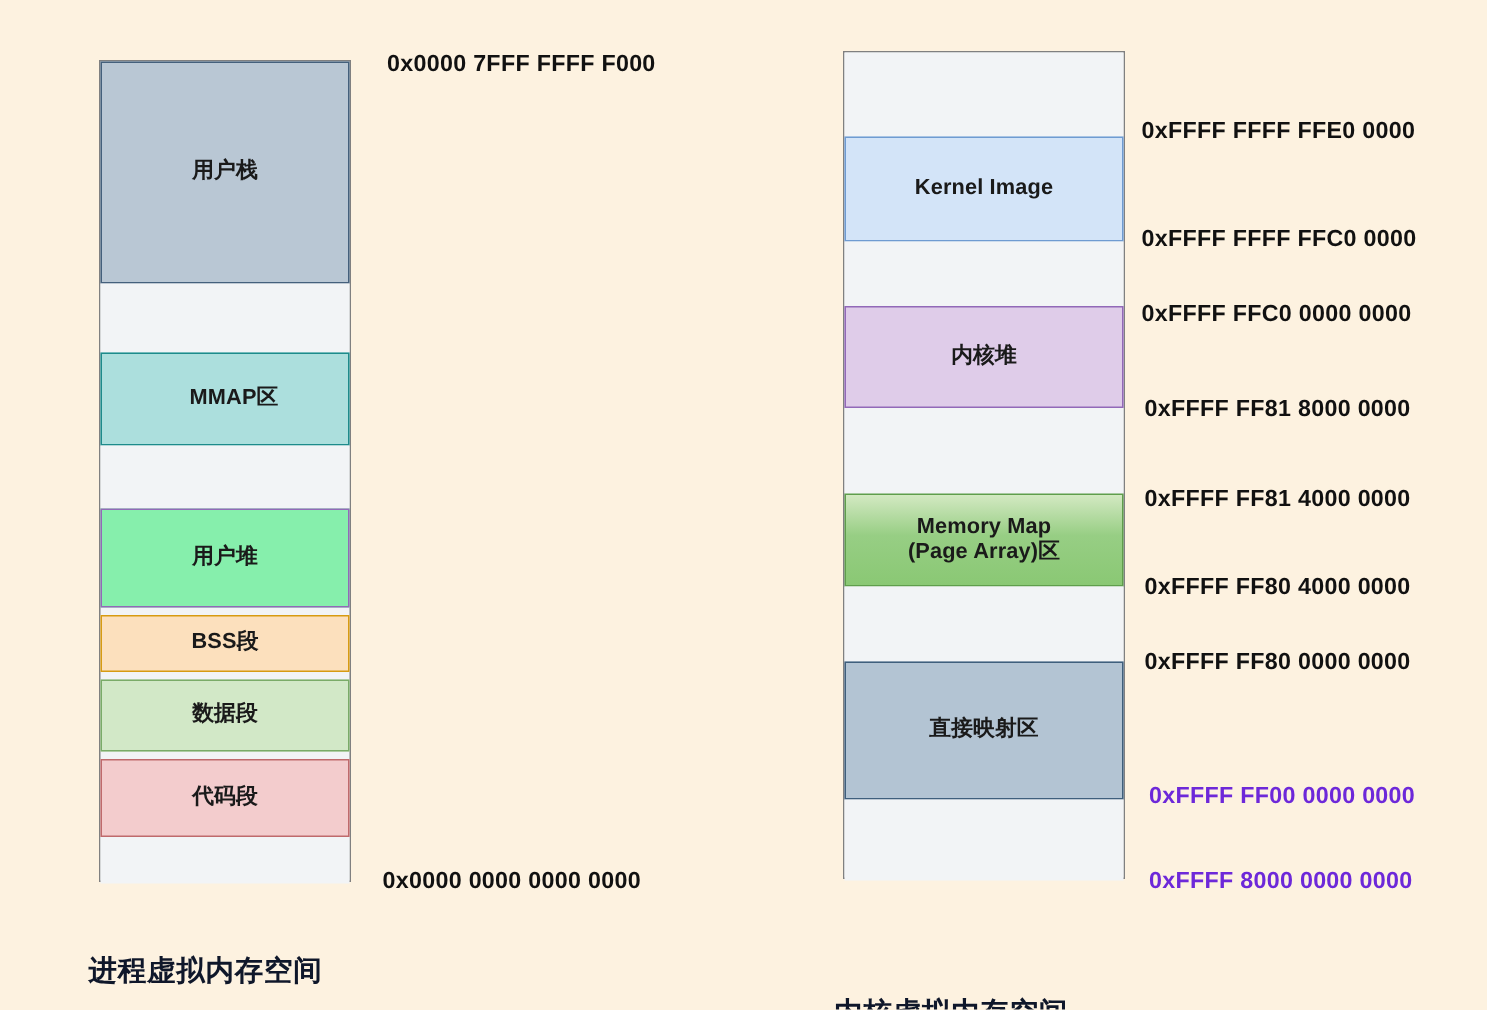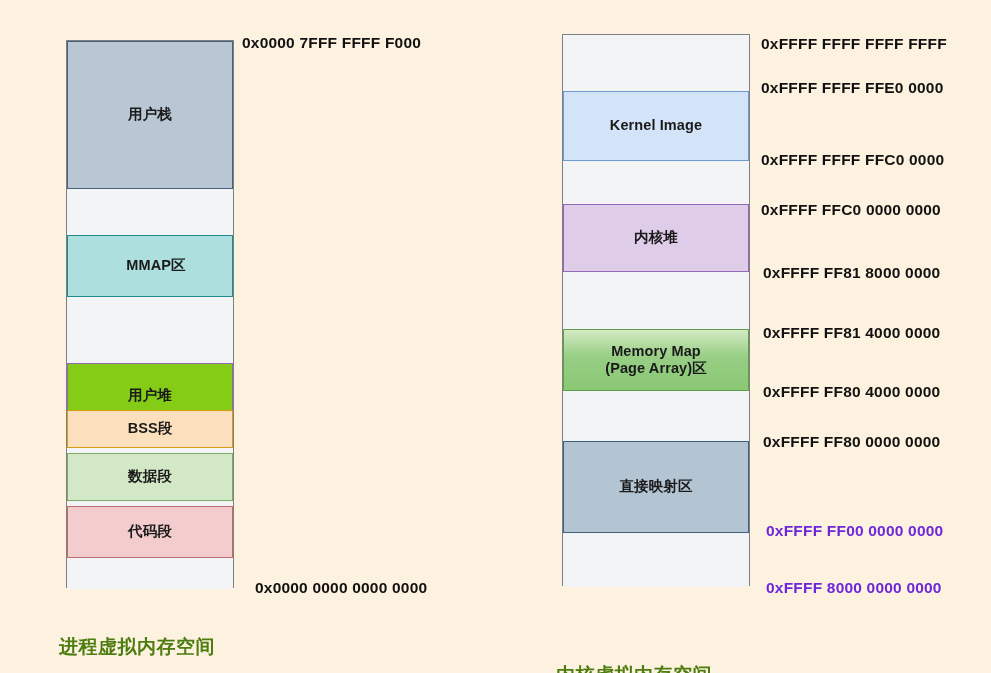--- a/index.html
+++ b/index.html
@@ -58,21 +58,21 @@
 
   
   .gap {
     background: #f2f4f6;
     border: none;
   }
 
   
   .fill-stack   { background:#b9c7d4; border-color:#44607c; }
   .fill-mmap    { background:#acdfdd; border-color:#1d8b8b;padding-left:12px; }
-  .fill-heap    { background:#84cc16; border-color:#9269b8;margin-top:24px; }
+  .fill-heap    { background:#86efac; border-color:#9269b8; }
   .fill-bss     { background:#fce0bd; border-color:#d79b12; }
   .fill-data    { background:#d2e8c7; border-color:#7aab68; }
   .fill-text    { background:#f3cccd; border-color:#bf6a6c; }
   .fill-kimage  { background:#d3e4f8; border-color:#6f9bd1; }
   .fill-kheap   { background:#dfcce9; border-color:#9269b8; }
   .fill-memmap  { background:linear-gradient(180deg,#d3e9c2 0%,#97ce84 45%,#8ac874 100%);
                   border-color:#5f9e4c; }
   .fill-direct  { background:#b3c4d3; border-color:#3f5f7c; }
 
   
@@ -85,21 +85,21 @@
     white-space: nowrap;
     letter-spacing: 0.2px;
   }
   .addr.dim { color: #6d28d9; }
 
   
   .caption {
     position: absolute;
     font-size: 19px;
     font-weight: bold;
-    color: #4d7c0f;
+    color: #0f172a;
     white-space: nowrap;
     letter-spacing: 0.5px;
   }
   .caption.left  { left: 59px;  top: 634px; }
   .caption.right { left: 556px; top: 634px; margin-top: 28px; }
 </style>
 </head>
 <body style="background: rgb(253, 242, 224);">
 
 <div id="canvas">
@@ -139,21 +139,21 @@
         <span class="blabel">代码段</span>
       </div>
 
       <div class="block gap" style="top:517px; height:31px">
         <span class="blabel"></span>
       </div>
 
     </div>
   </div>
 
-  <div class="addr" style="left:242px; top:34px">0x0000 7FFF FFFF F000</div>
+  <div class="addr" style="left:258px; top:34px">0x0000 7FFF FFFF F000</div>
   <div class="addr" style="left:255px; top:579px">0x0000 0000 0000 0000</div>
 
   <div class="column right">
     <div class="stack" style="height:552px">
 
       <div class="block gap" style="top:0px;   height:56px">
         <span class="blabel"></span>
       </div>
 
       <div class="block fill-kimage" style="top:56px;  height:70px">
@@ -185,21 +185,20 @@
         <span class="blabel">直接映射区</span>
       </div>
 
       <div class="block gap" style="top:498px; height:54px">
         <span class="blabel"></span>
       </div>
 
     </div>
   </div>
 
-  <div class="addr" style="left:761px; top:35px">0xFFFF FFFF FFFF FFFF</div>
   <div class="addr" style="left:761px; top:79px">0xFFFF FFFF FFE0 0000</div>
   <div class="addr" style="left:761px; top:151px">0xFFFF FFFF FFC0 0000</div>
   <div class="addr" style="left:761px; top:201px">0xFFFF FFC0 0000 0000</div>
   <div class="addr" style="left:763px; top:264px">0xFFFF FF81 8000 0000</div>
   <div class="addr" style="left:763px; top:324px">0xFFFF FF81 4000 0000</div>
   <div class="addr" style="left:763px; top:383px">0xFFFF FF80 4000 0000</div>
   <div class="addr" style="left:763px; top:433px">0xFFFF FF80 0000 0000</div>
   <div class="addr dim" style="left:766px; top:522px">0xFFFF FF00 0000 0000</div>
   <div class="addr dim" style="left:766px; top:579px">0xFFFF 8000 0000 0000</div>
 

